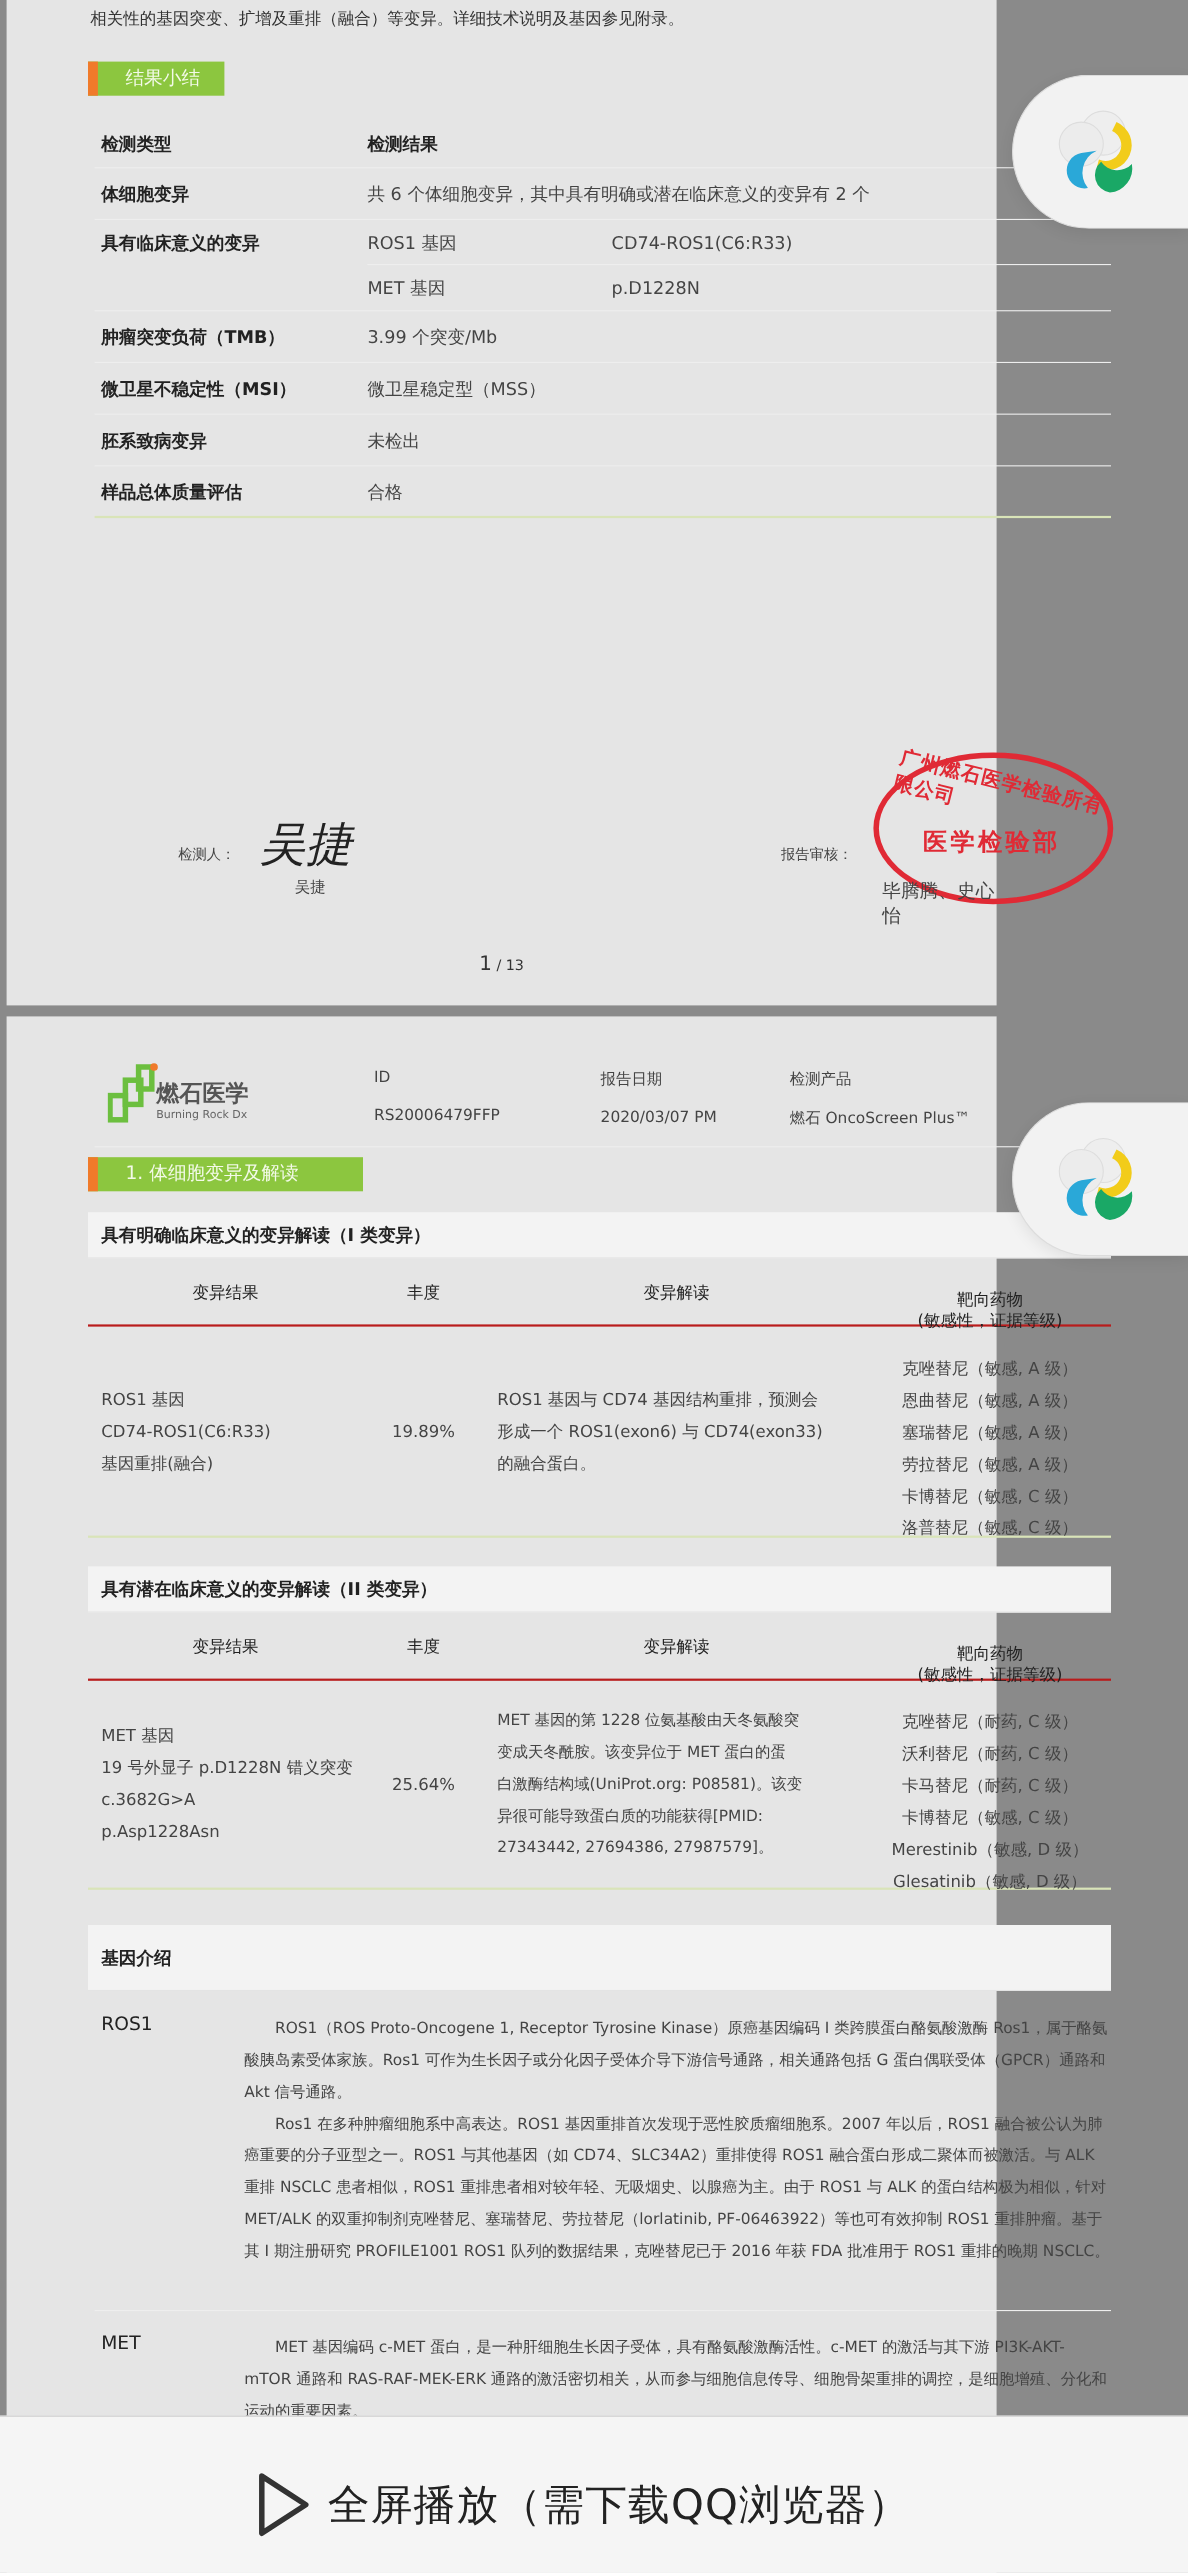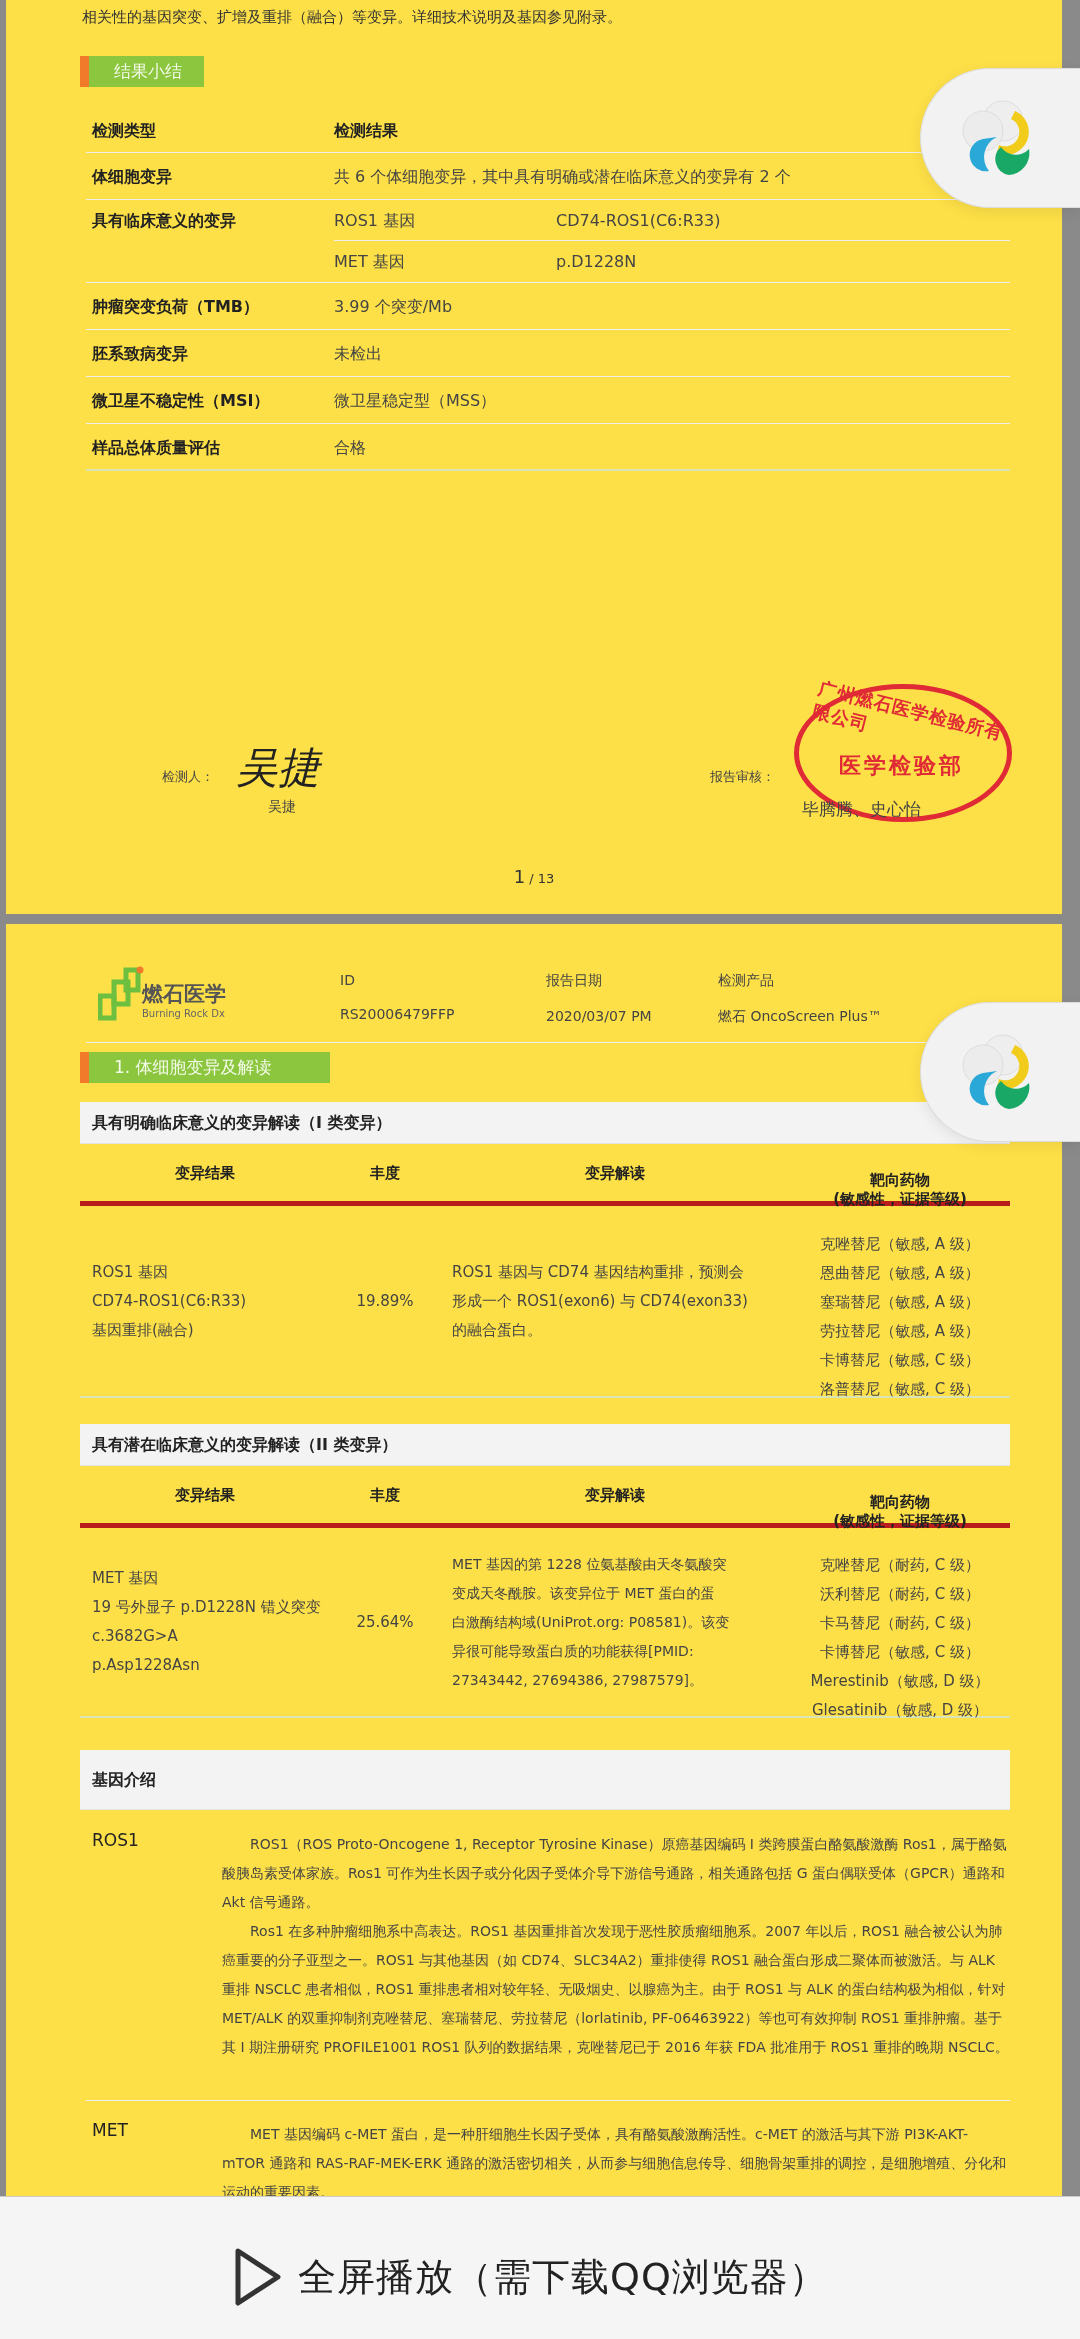--- a/index.html
+++ b/index.html
@@ -1,18 +1,18 @@
 <!DOCTYPE html>
 <html><head>
 <meta charset="utf-8">
 <style>
   * { box-sizing: border-box; margin: 0; padding: 0; }
   html, body { width: 1080px; height: 2339px; overflow: hidden; background: #8a8a8a; font-family: "DejaVu Sans", "Liberation Sans", sans-serif; color: #333; }
   .viewer { position: relative; width: 1080px; height: 2339px; background: #8a8a8a; }
-  .page { position: absolute; left: 6px; width: 1056px; background: #fde047; }
+  .page { position: absolute; left: 6px; width: 900px; background: #e5e5e5; }
   #page1 { top: 0; height: 914px; }
   #page2 { top: 924px; height: 1415px; }
 
   .intro { position: absolute; left: 76px; top: 8px; font-size: 15px; color: #333; }
 
   .section-tag { position: absolute; height: 31px; background: #8cc63f; color: #f3fae8; font-size: 17px; line-height: 31px; padding-left: 34px; padding-right: 22px; }
   .section-tag::before { content: ""; position: absolute; left: 0; top: 0; width: 9px; height: 100%; background: #f07a2a; }
 
   
   .summary { position: absolute; left: 80px; top: 108px; width: 924px; }
@@ -36,21 +36,21 @@
   .logo { position: absolute; left: 92px; top: 42px; width: 150px; height: 64px; }
   .logo .cn { position: absolute; left: 44px; top: 14px; font-size: 21px; font-weight: bold; color: #555; text-align: right; }
   .logo .en { position: absolute; left: 44px; top: 42px; font-size: 10px; color: #666; }
   .hmeta { position: absolute; top: 48px; font-size: 14px; color: #444; }
   .hmeta .lab { display: block; margin-bottom: 18px; }
   .hdr-line { position: absolute; left: 80px; top: 118px; width: 924px; border-top: 1px solid #eee; }
 
   .grey-title { position: absolute; left: 74px; width: 930px; background: #f3f3f3; font-size: 16px; font-weight: bold; color: #222; padding-left: 12px; border-bottom: 1px solid #e4e4e4; }
 
   .vtable { position: absolute; left: 74px; width: 930px; font-size: 15px; color: #444; }
-  .vhead { display: flex; height: 60px; align-items: center; font-weight: bold; color: #222; border-bottom: 5px solid #b91c1c; }
+  .vhead { display: flex; height: 60px; align-items: center; font-weight: normal; color: #222; border-bottom: 2px solid #b91c1c; }
   .vhead div { text-align: center; }
   .c1 { width: 250px; }
   .c2 { width: 110px; }
   .c3 { width: 350px; }
   .c4 { width: 220px; margin-top: 32px; }
   .vbody { display: flex; align-items: center; border-bottom: 2px solid #d9e4b8; }
   .vbody .c1 { padding-left: 12px; line-height: 29px; }
   .vbody .c2 { text-align: center; }
   .vbody .c3 { padding-left: 12px; padding-right: 8px; line-height: 29px; }
   .vbody .c4 { text-align: center; line-height: 29px; }
@@ -100,26 +100,26 @@
             <div style="width:222px">MET 基因</div>
             <div>p.D1228N</div>
           </div>
         </div>
       </div>
       <div class="srow r">
         <div class="k">肿瘤突变负荷（TMB）</div>
         <div class="v">3.99 个突变/Mb</div>
       </div>
       <div class="srow r">
+        <div class="k">微卫星不稳定性（MSI）</div>
+        <div class="v">微卫星稳定型（MSS）</div>
+      </div>
+      <div class="srow r">
         <div class="k">胚系致病变异</div>
         <div class="v">未检出</div>
-      </div>
-      <div class="srow r">
-        <div class="k">微卫星不稳定性（MSI）</div>
-        <div class="v">微卫星稳定型（MSS）</div>
       </div>
       <div class="srow r last">
         <div class="k">样品总体质量评估</div>
         <div class="v">合格</div>
       </div>
     </div>
 
     <div class="sig" style="left:156px; top:768px;">检测人：</div>
     <div class="signature" style="left:230px; top:740px;">吴捷</div>
     <div class="sig" style="left:262px; top:798px; font-size:14px;">吴捷</div>

